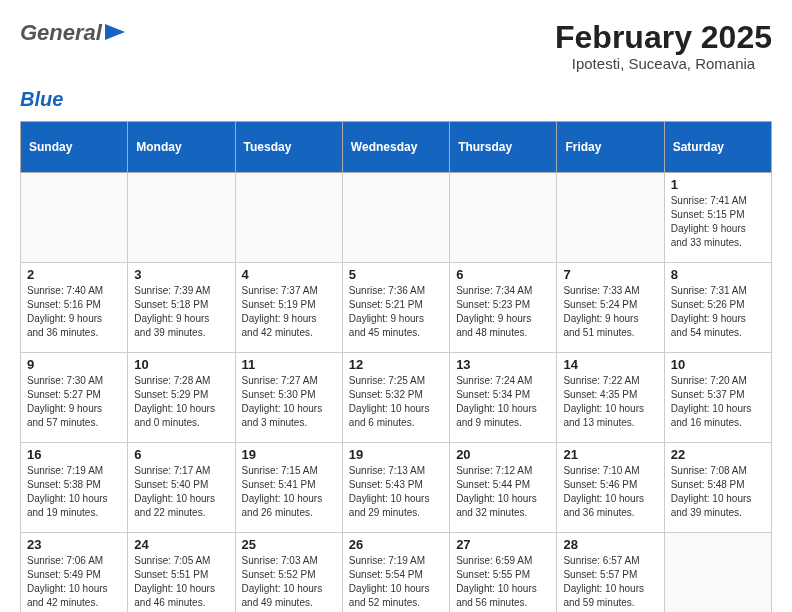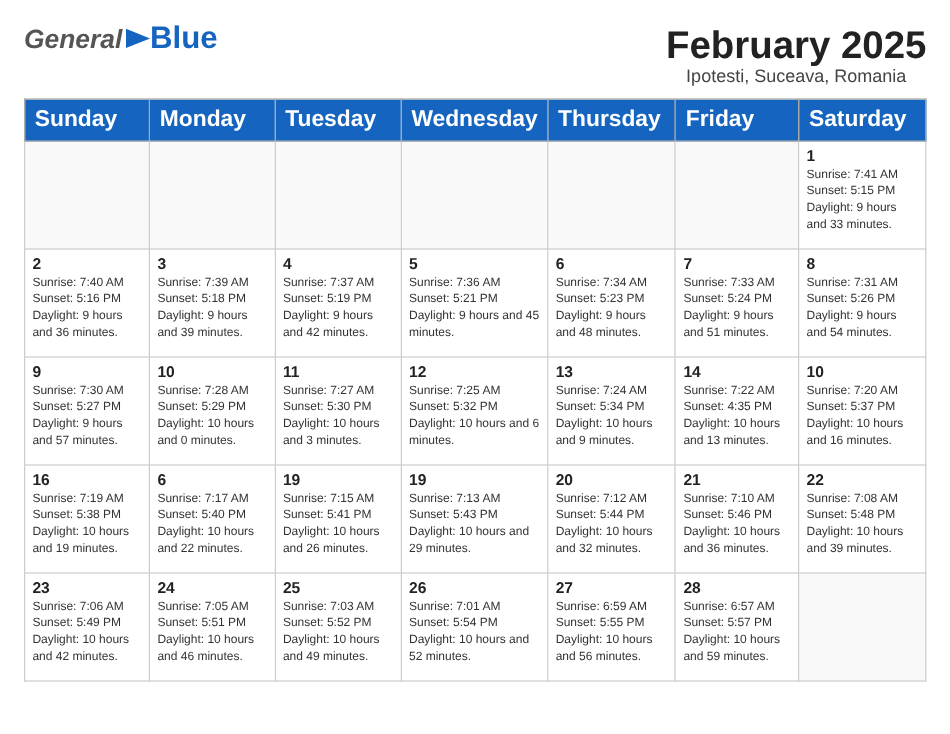--- a/index.html
+++ b/index.html
@@ -31,23 +31,23 @@
       text-align: center;
     }
     .calendar {
       width: 100%;
       border-collapse: collapse;
       border: 1px solid #ccc;
     }
     .calendar th {
       background-color: #1565C0;
       color: #fff;
-      font-size: 19px;
+      font-size: 12px;
       font-weight: bold;
-      padding: 6px 8px;
+      padding: 18px 8px;
       text-align: left;
       border: 1px solid #aaa;
     }
     .calendar td {
       width: 107px;
       vertical-align: top;
       padding: 4px 6px;
       border: 1px solid #ccc;
       font-size: 10.5px;
       color: #222;
@@ -71,28 +71,28 @@
     .logo-wrapper {
       display: flex;
       align-items: center;
     }
   </style>
 </head>
 <body>
 
 <div class="header">
   <div class="logo-wrapper">
-    <div style="display:flex;flex-direction:row;align-items:flex-start;">
+    <div style="display:flex;flex-direction:column;align-items:flex-start;gap:46px;">
       <div style="display:flex;align-items:center;">
         <span style="font-size:22px;font-weight:bold;color:#555;font-style:italic;">General</span>
         <svg width="20" height="16" viewBox="0 0 20 16" style="margin-left:3px;margin-top:-3px;">
           <polygon points="0,0 20,8 0,16" fill="#1565C0"></polygon>
         </svg>
       </div>
-      <span style="font-size:26px;font-weight:bold;color:#1565C0;margin-top:-4px;">Blue</span>
+      <span style="font-size:20px;font-weight:bold;color:#1565C0;font-style:italic;margin-top:-4px;">Blue</span>
     </div>
   </div>
   <div class="title-block">
     <div class="month-title">February 2025</div>
     <div class="location">Ipotesti, Suceava, Romania</div>
   </div>
 </div>
 
 <table class="calendar">
   <thead>
@@ -267,21 +267,21 @@
 Daylight: 10 hours and 46 minutes.</div>
         </td>
         <td>
           <span class="day-num">25</span>
           <div class="day-info">Sunrise: 7:03 AM
 Sunset: 5:52 PM
 Daylight: 10 hours and 49 minutes.</div>
         </td>
         <td>
           <span class="day-num">26</span>
-          <div class="day-info">Sunrise: 7:01 AM
+          <div class="day-info">Sunrise: 7:19 AM
 Sunset: 5:54 PM
 Daylight: 10 hours and 52 minutes.</div>
         </td>
         <td>
           <span class="day-num">27</span>
           <div class="day-info">Sunrise: 6:59 AM
 Sunset: 5:55 PM
 Daylight: 10 hours and 56 minutes.</div>
         </td>
         <td>

